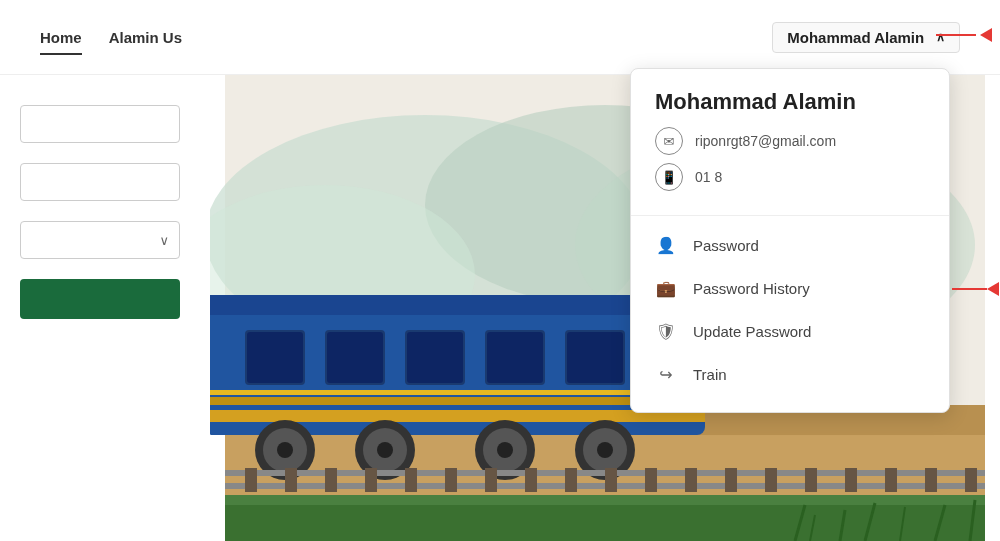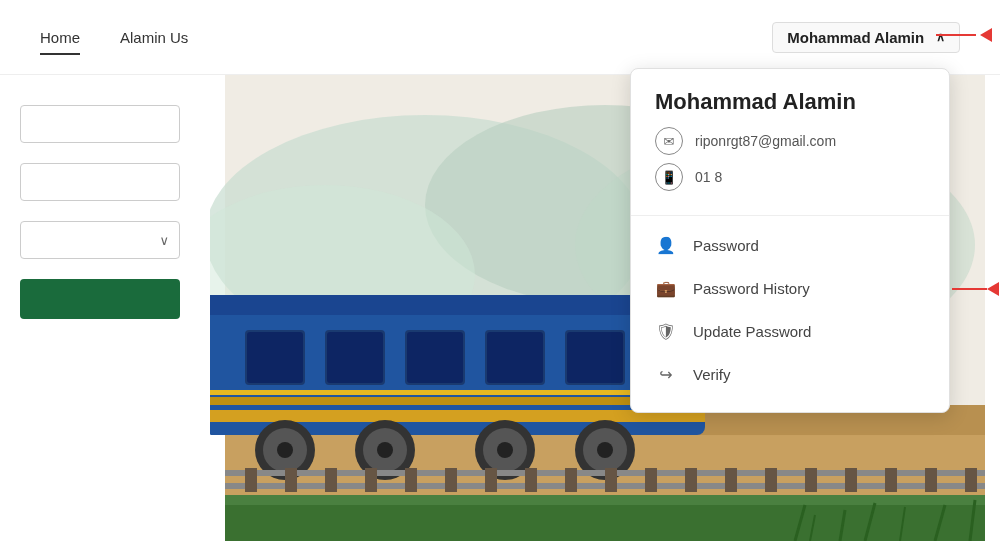--- a/index.html
+++ b/index.html
@@ -19,22 +19,23 @@
       padding: 0 40px;
       height: 75px;
       border-bottom: 1px solid #eee;
       position: relative;
       z-index: 100;
       background: #fff;
     }
     .nav-links {
       display: flex;
       align-items: flex-end;
-      gap: 40px;
+      gap: 27px;
       flex: 1;
+      font-weight: bold;
     }
     .nav-link {
       font-size: 15px;
       color: #333;
       cursor: pointer;
       padding: 5px 0;
       position: relative;
       text-decoration: none;
     }
     .nav-link.active::after {
@@ -283,21 +284,21 @@
       </div>
     </div>
 
     <div class="dropdown-item">
       <span class="item-icon">🛡</span>
       <span>Update Password</span>
     </div>
 
     <div class="dropdown-item">
       <span class="item-icon">↪</span>
-      <span>Verify</span>
+      <span>Train</span>
     </div>
   </div>
 </div>
 
 <div class="main-content">
 
   <div class="left-sidebar">
     <div class="input-box"></div>
     <div class="input-box"></div>
     <div class="select-box">

